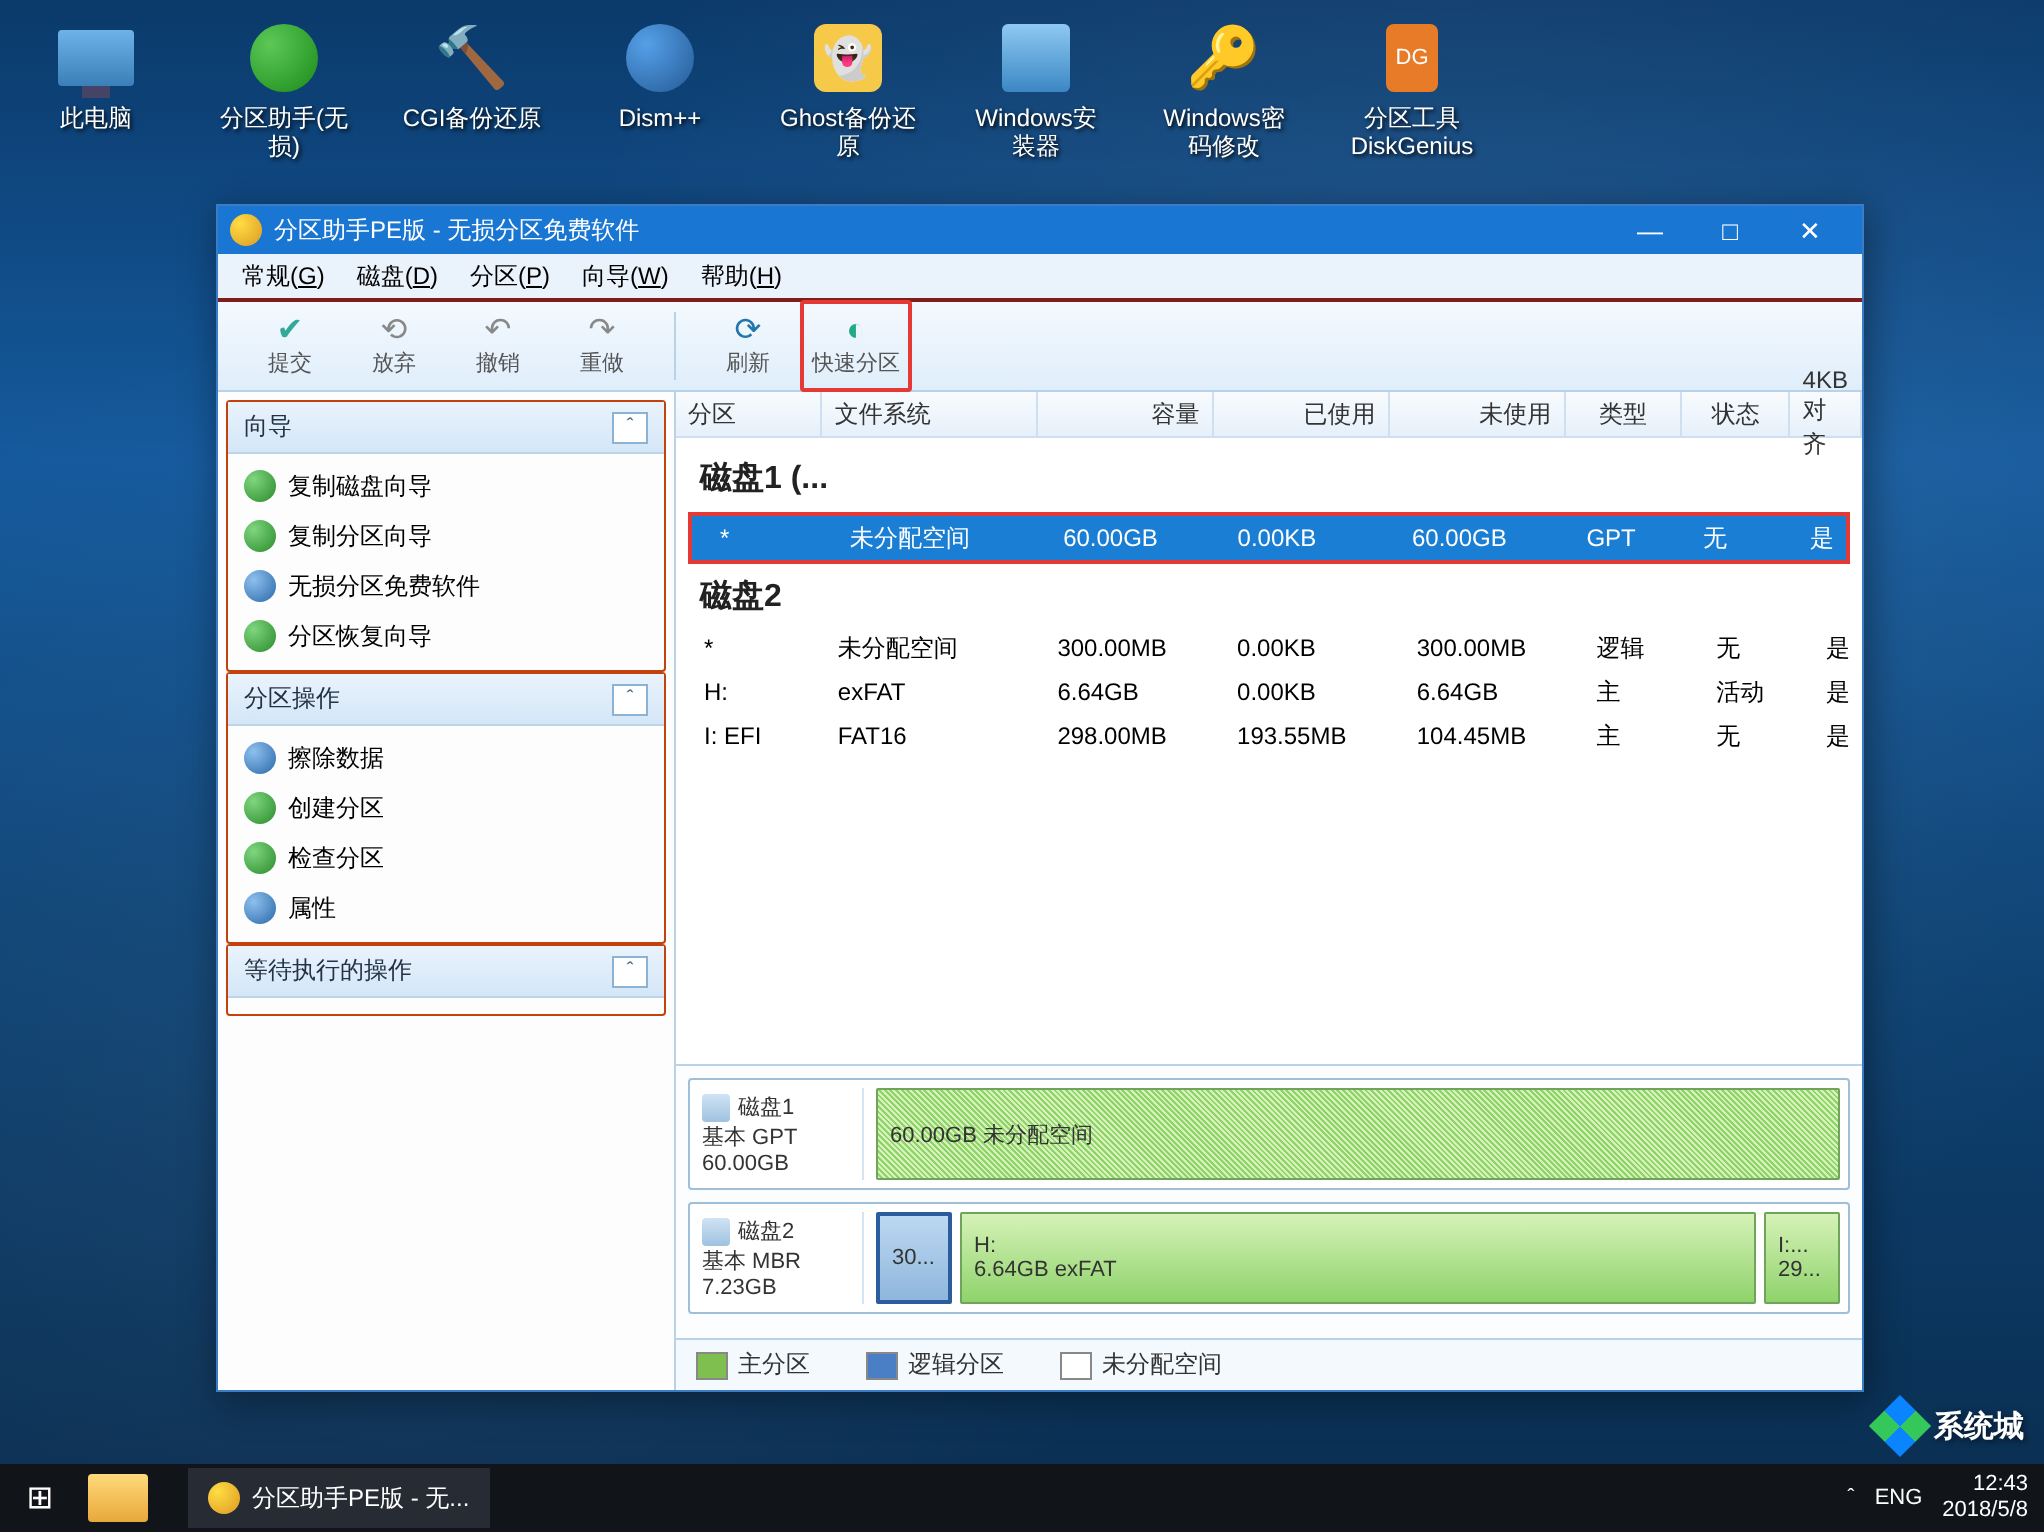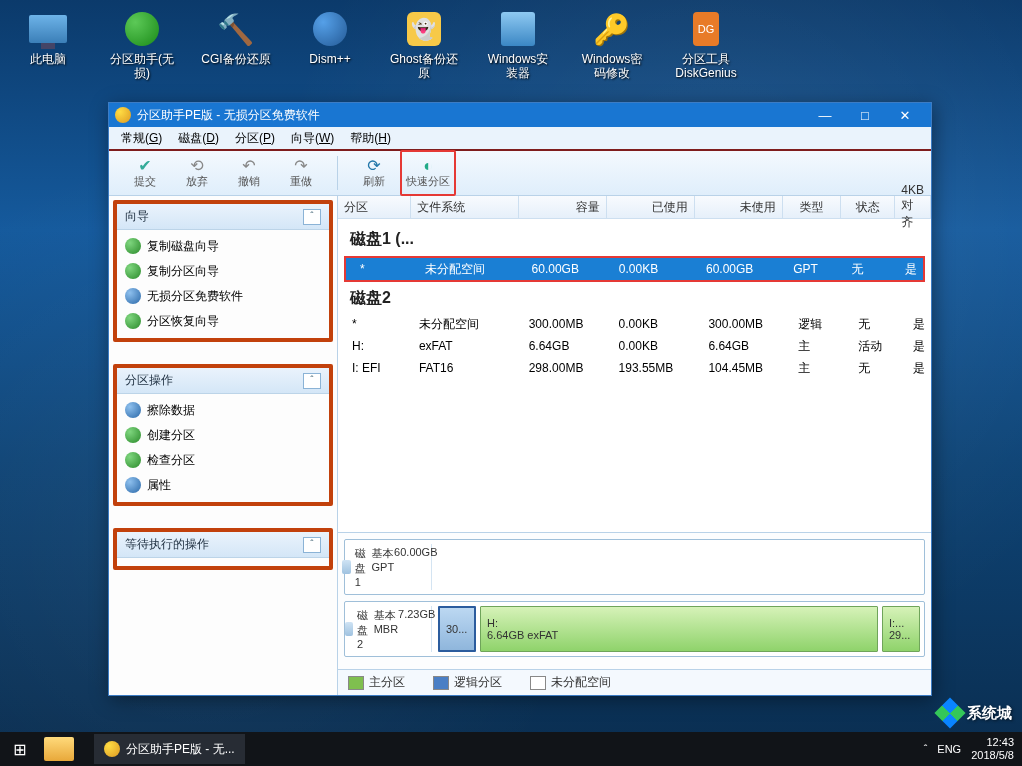--- a/index.html
+++ b/index.html
@@ -28,42 +28,42 @@
 .menubar .mitem{padding:2px 6px;cursor:pointer}
 .menubar .mitem .u{text-decoration:underline}
 .toolbar{height:44px;background:linear-gradient(#f4f9fe,#dfeefb);border-bottom:1px solid #b9d2e8;display:flex;align-items:center;padding:0 10px;gap:0}
 .tbtn{display:flex;flex-direction:column;align-items:center;justify-content:center;width:50px;height:40px;cursor:pointer;border:1px solid transparent;border-radius:2px}
 .tbtn .ti{font-size:16px;line-height:16px}
 .tbtn .tl{font-size:11px;color:#555}
 .tsep{width:1px;height:34px;background:#b9d2e8;margin:0 10px}
 .tbtn.highlight-wrap{border:2px solid #e53935;padding:1px;display:flex}
 .body{flex:1;display:flex;min-height:0}
 .sidebar{width:220px;border-right:1px solid #b9d2e8;background:#fdfdfd;padding:4px;overflow:auto}
-.panel{border:4px solid #c2410c;border-radius:2px;margin-bottom:22px}
+.panel{border:1px solid #c2410c;border-radius:2px;margin-bottom:0}
 .panel-h{background:linear-gradient(#eaf3fc,#d4e6f7);padding:4px 8px;font-size:12px;color:#234;display:flex;align-items:center;border-bottom:1px solid #bcd4e8}
 .panel-h .coll{margin-left:auto;width:16px;height:14px;border:1px solid #8bb3d6;background:#fff;display:flex;align-items:center;justify-content:center;font-size:10px;color:#467;cursor:pointer}
 .panel-b{padding:4px 2px}
 .sitem{display:flex;align-items:flex-start;padding:4px 6px;cursor:pointer;gap:6px}
 .sitem .sic{width:16px;height:16px;border-radius:50%;display:inline-block}
 .sic.g{background:radial-gradient(circle at 30% 30%,#7fd67f,#2a8a2a)}
 .sic.b{background:radial-gradient(circle at 30% 30%,#8ec0ee,#2a68a8)}
 .main{flex:1;display:flex;flex-direction:column;min-width:0}
 .columns{height:22px;background:linear-gradient(#f8fbfe,#e6f0fa);border-bottom:1px solid #cddff0;display:flex;align-items:center;font-size:12px;color:#333}
 .columns .col{padding:0 6px;border-right:1px solid #cddff0;height:100%;display:flex;align-items:center;box-sizing:border-box}
 .c-part{width:75px}.c-fs{width:110px;padding-left:12px}.c-cap{width:90px;justify-content:flex-end}.c-used{width:90px;justify-content:flex-end}.c-free{width:90px;justify-content:flex-end}.c-type{width:60px;justify-content:center}.c-stat{width:55px;justify-content:center}.c-4k{flex:1;justify-content:center}
 .plist{flex:1;overflow:auto;padding:6px 0 0 0}
 .dhead{padding:4px 12px;font-weight:bold;font-size:16px;color:#222}
 .prow{display:flex;align-items:center;height:22px;font-size:12px;cursor:pointer}
 .prow .col{padding:0 6px;box-sizing:border-box}
 .prow .c-part{padding-left:14px}
 .prow.selected{background:#1a7fd4;color:#fff}
 .sel-outer{border:2px solid #e53935;margin:2px 6px;padding:0}
 .diskmap{border-top:1px solid #b9d2e8;padding:6px;background:#fcfdfe}
 .dmap{border:1px solid #9fbfd9;border-radius:2px;margin-bottom:6px;padding:4px;display:flex;gap:6px;align-items:stretch;background:#fff}
-.dmap .dinfo{width:78px;font-size:11px;color:#333;padding:2px;border-right:1px solid #d4e4f2;display:flex;flex-direction:row;justify-content:center}
+.dmap .dinfo{width:78px;font-size:11px;color:#333;padding:2px;border-right:1px solid #d4e4f2;display:flex;flex-direction:column;justify-content:center}
 .dmap .dinfo .dn{display:flex;align-items:center;gap:4px}
 .dmap .dinfo .dcyl{width:14px;height:14px;border-radius:2px;background:linear-gradient(#cfe3f4,#9fc2e0)}
 .dmap .bars{flex:1;display:flex;gap:4px;align-items:stretch}
 .bar{border:1px solid #6fa45a;border-radius:1px;display:flex;flex-direction:column;justify-content:center;padding:2px 6px;font-size:11px;color:#333;background:linear-gradient(#d6f2b8,#8fd36b);min-width:30px;box-sizing:border-box}
 .bar.unalloc{background:repeating-linear-gradient(45deg,#d6f2b8,#d6f2b8 1px,#8fd36b 1px,#8fd36b 2px)}
 .bar.logi{border:2px solid #2b5c9e;background:linear-gradient(#bcd8f2,#8fb6dc)}
 .legend{border-top:1px solid #b9d2e8;padding:4px 10px;display:flex;gap:28px;font-size:12px;color:#333;background:#f4f9fe}
 .legend .li{display:flex;align-items:center;gap:5px}
 .legend .sw{width:14px;height:12px;border:1px solid #888}
 .sw.prim{background:#7fbf4f}
@@ -299,20 +299,26 @@
         <div class="diskmap" id="diskmap">
             <div class="dmap">
               <div class="dinfo">
                 <div class="dn">
                   <span class="dcyl"></span>
                   <span>磁盘1</span>
                 </div>
                 <div>基本 GPT</div>
                 <div>60.00GB</div>
               </div>
+              <div class="bars">
+                <div class="bar unalloc" style="flex:1">
+                  <div></div>
+                  <div>60.00GB 未分配空间</div>
+                </div>
+              </div>
             </div>
             <div class="dmap">
               <div class="dinfo">
                 <div class="dn">
                   <span class="dcyl"></span>
                   <span>磁盘2</span>
                 </div>
                 <div>基本 MBR</div>
                 <div>7.23GB</div>
               </div>

